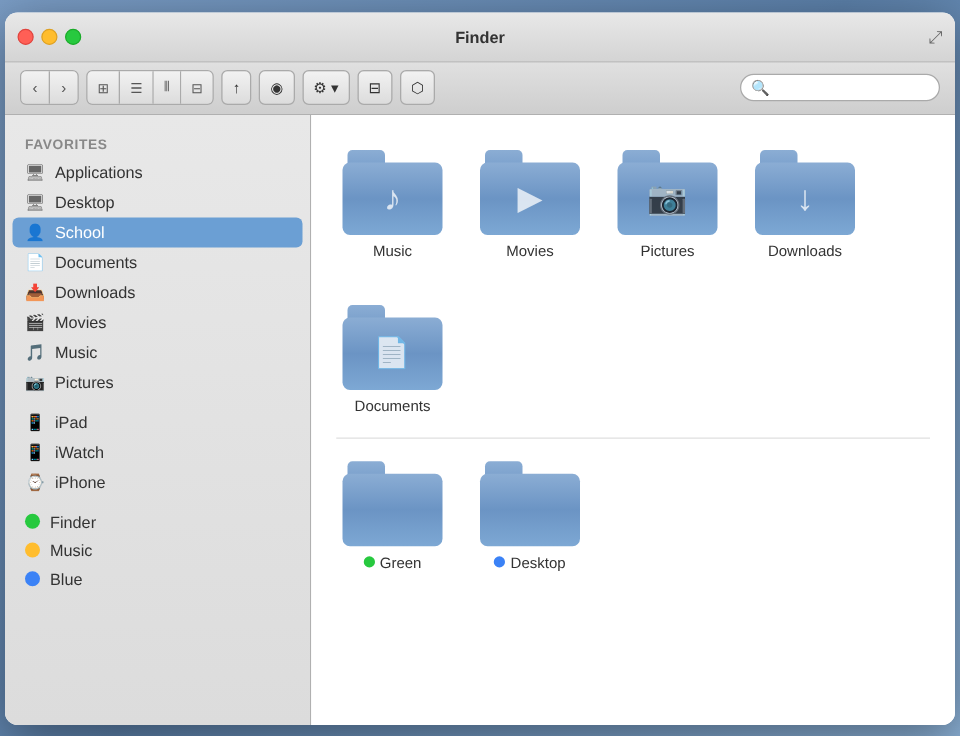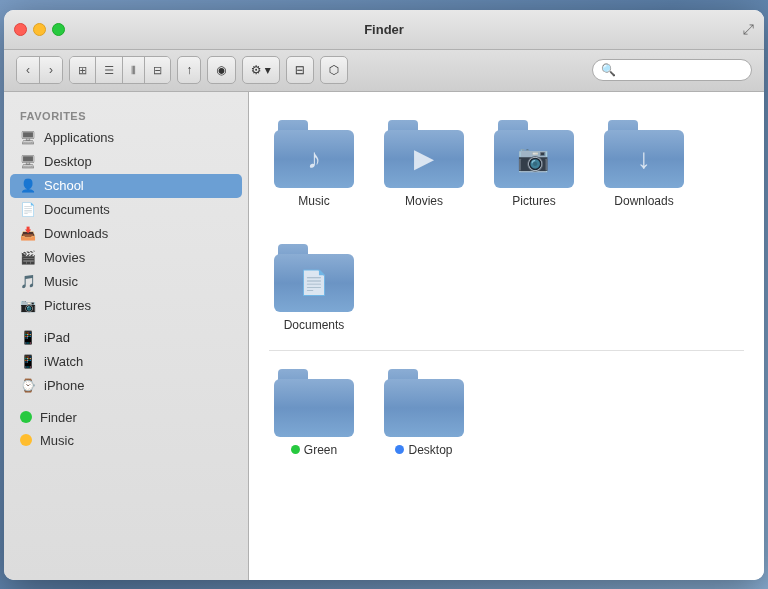--- a/index.html
+++ b/index.html
@@ -349,20 +349,24 @@
       <div class="sidebar-section-gap"></div>
 
       <div class="sidebar-item">
         <span class="tag-dot" style="background:#27c93f;"></span>
         <span>Finder</span>
       </div>
       <div class="sidebar-item">
         <span class="tag-dot" style="background:#ffbd2e;"></span>
         <span>Music</span>
       </div>
+      <div class="sidebar-item">
+        <span class="tag-dot" style="background:#3b82f6;"></span>
+        <span>Blue</span>
+      </div>
     </div>
 
     <div class="file-area">
       <div class="files-grid">
 
         <div class="file-item">
           <div class="folder-icon">
             <div class="folder-tab"></div>
             <div class="folder-body" style="display:flex;align-items:center;justify-content:center;">
               <span style="font-size:28px;color:rgba(255,255,255,0.75);">♪</span>

